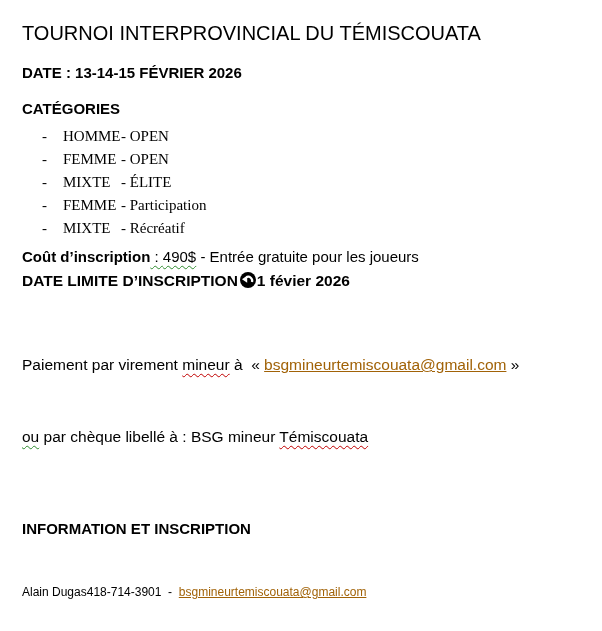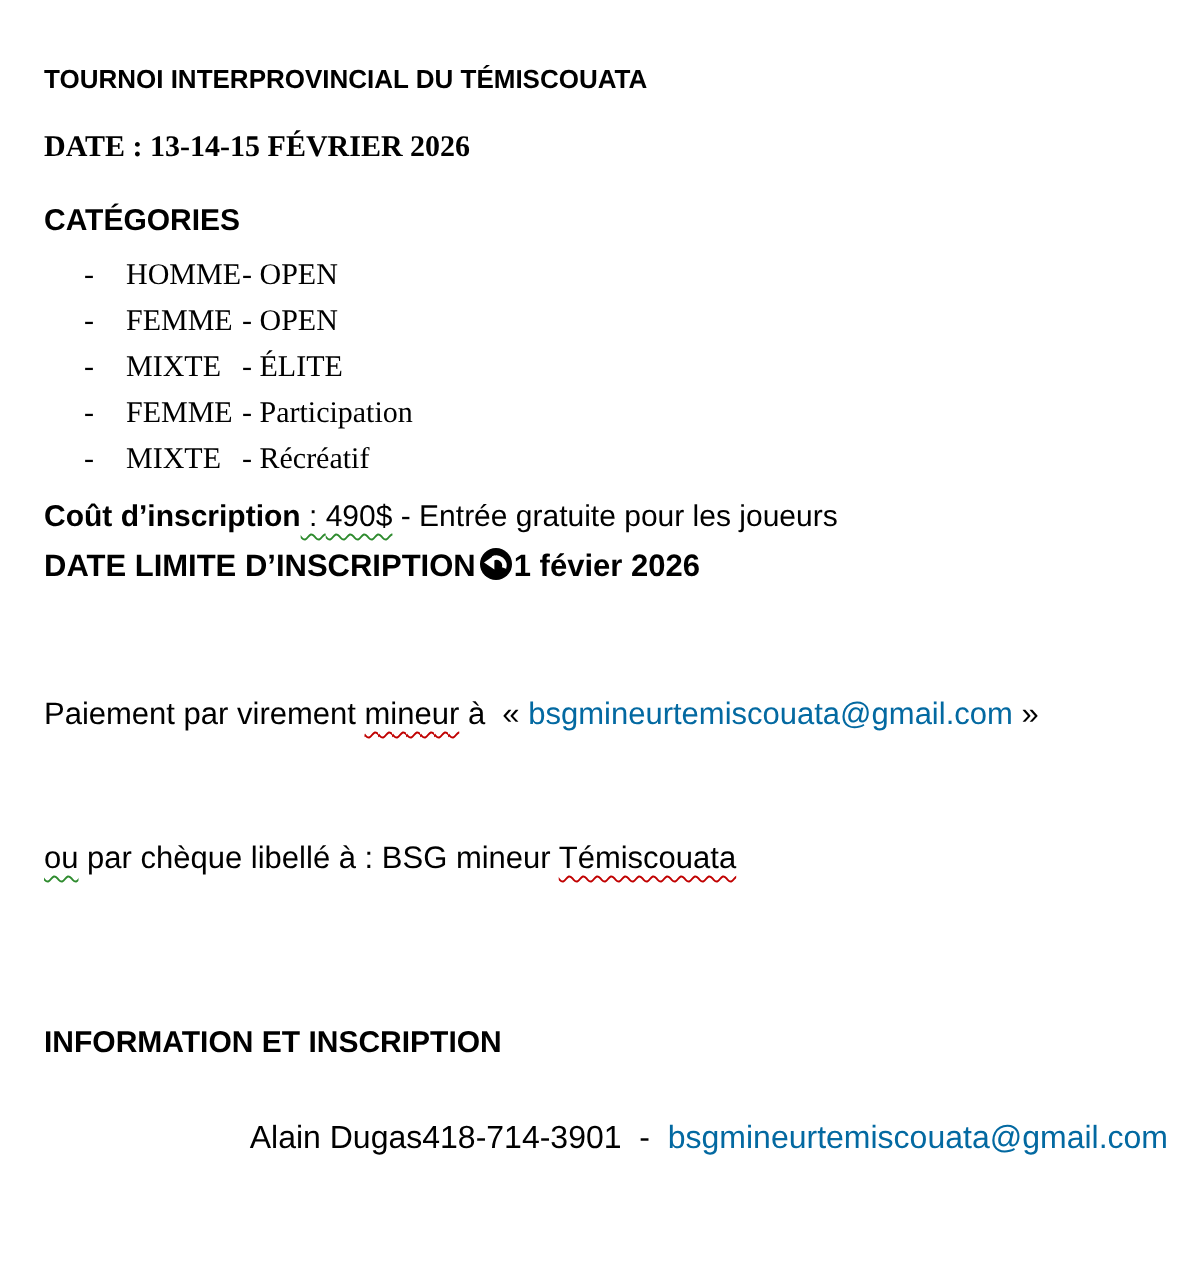--- a/index.html
+++ b/index.html
@@ -6,51 +6,52 @@
   .page {
     width: 602px;
     min-height: 631px;
     box-sizing: border-box;
     padding: 18px 18px 20px 22px;
     font-family: "Liberation Sans", sans-serif;
     color: #000;
     background: #fff;
     overflow: hidden;
   }
-  .doc-title { font-size: 13px; font-weight: bold; margin: 14px 0 19px 0; }
+  .doc-title { font-size: 20px; font-weight: normal; margin: 4px 0 19px 0; }
   .h { font-size: 15px; font-weight: bold; margin: 0; }
-  .date-line { margin-bottom: 19px; font-family: Liberation Serif, serif; }
+  .date-line { margin-bottom: 19px; }
   .cat-header { margin-bottom: 8px; }
   ul.cats { list-style: none; margin: 0 0 8px 0; padding: 0; font-size: 15px; }
   ul.cats li { line-height: 23px; font-family: Liberation Serif, serif; }
   .bullet { display: inline-block; margin-left: 20px; width: 21px; }
   .cat-group { display: inline-block; min-width: 58px; }
   .cost-line { font-size: 15px; margin-bottom: 7px; white-space: pre-wrap; }
   .cost-label { font-weight: bold; }
-  .deadline-line { font-size: 15.5px; font-weight: bold; margin-bottom: 5px; }
+  .deadline-line { font-size: 15.5px; font-weight: bold; margin-bottom: 15px; }
   .arrow-icon { vertical-align: -2px; margin: 0 1px 0 2px; }
   .payment { font-size: 15.5px; line-height: 24px; margin-bottom: 23px; white-space: pre-wrap; }
-  .info-header { margin-bottom: 31px; }
-  .contact-line { font-size: 16px; margin-bottom: 31px; white-space: pre-wrap; text-align: right; }
+  .info-header { margin-bottom: 48px; }
+  .contact-line { font-size: 12px; margin-bottom: 31px; white-space: pre-wrap; }
   .sp-red {
     text-decoration-line: underline;
     text-decoration-style: wavy;
     text-decoration-color: #C00000;
     text-decoration-thickness: 1px;
     text-underline-offset: 3px;
   }
   .sp-green {
     text-decoration-line: underline;
     text-decoration-style: wavy;
     text-decoration-color: #2E8B2E;
     text-decoration-thickness: 1px;
     text-underline-offset: 3px;
   }
   .link {
-    color: #0369a1;
+    color: #a16207;
+    text-decoration: underline;
     cursor: pointer;
   }
 </style>
 </head>
 <body>
 
 <div class="page">
 
   <div class="doc-title">TOURNOI INTERPROVINCIAL DU TÉMISCOUATA</div>
 

